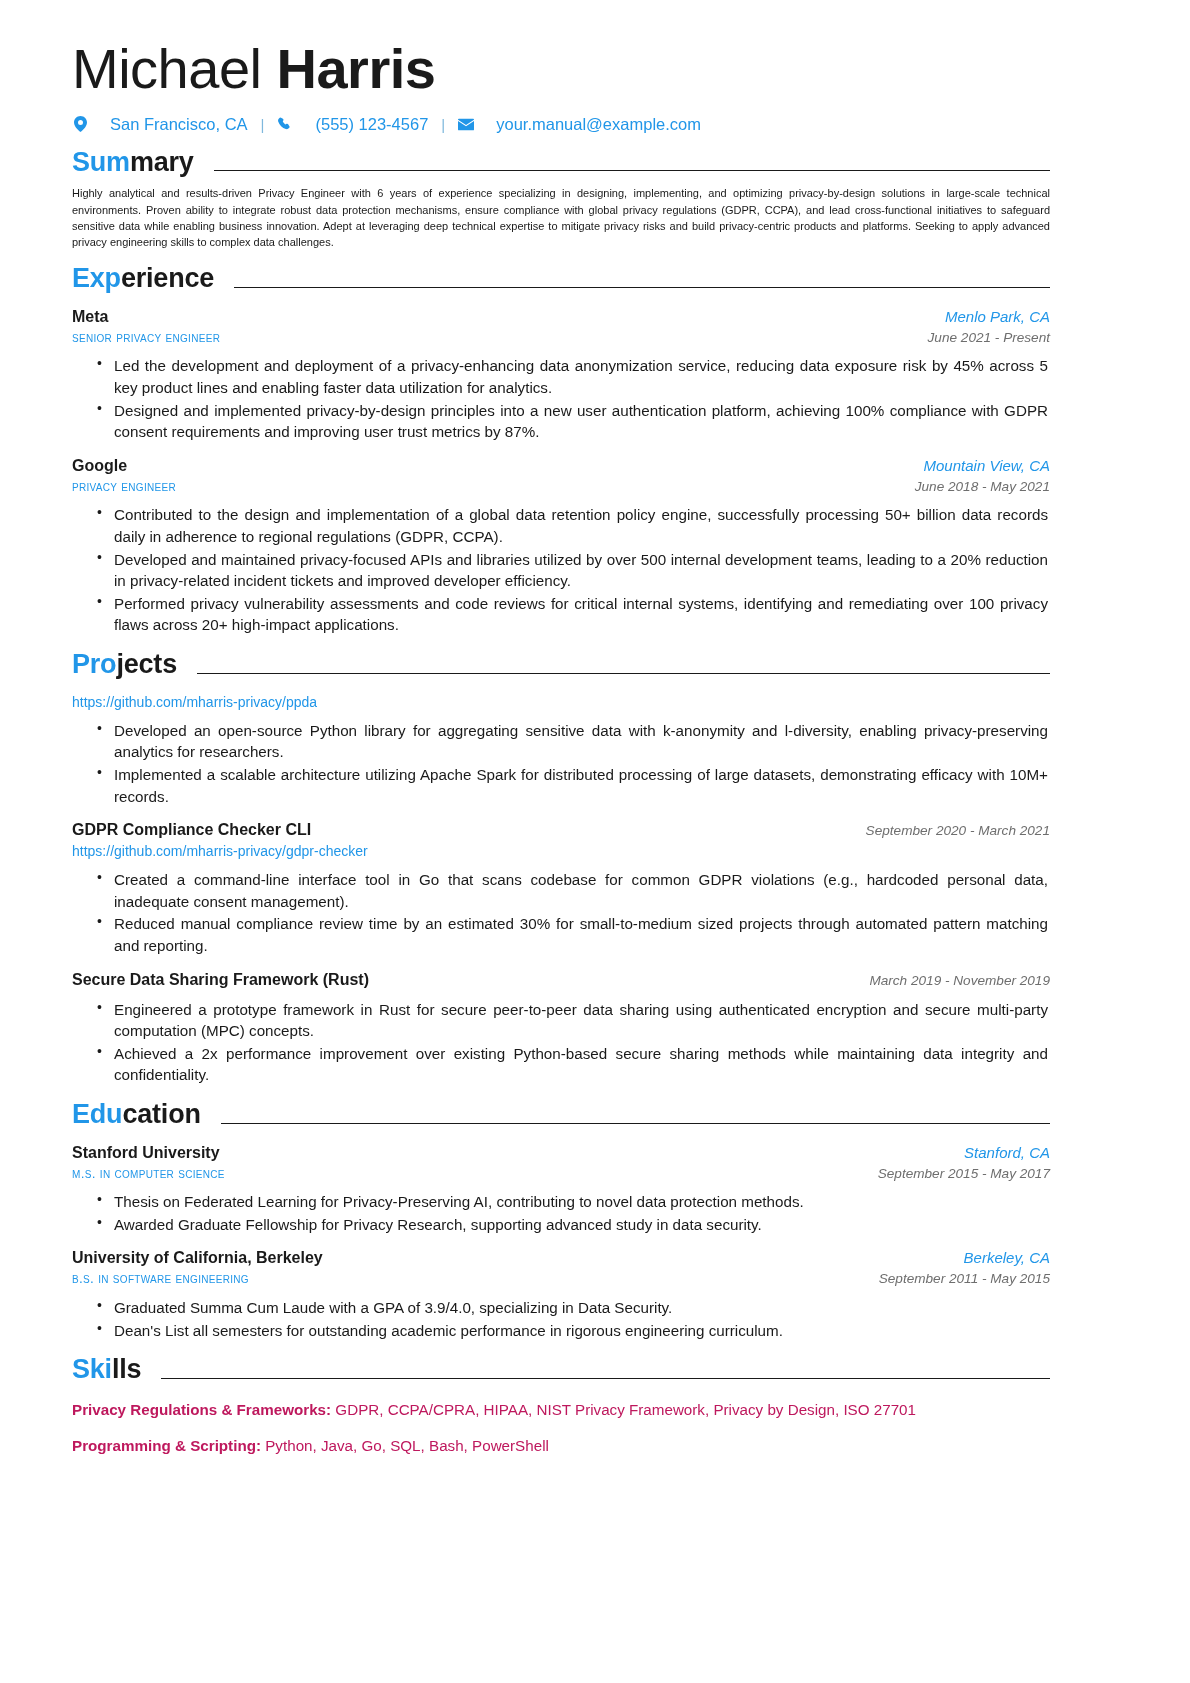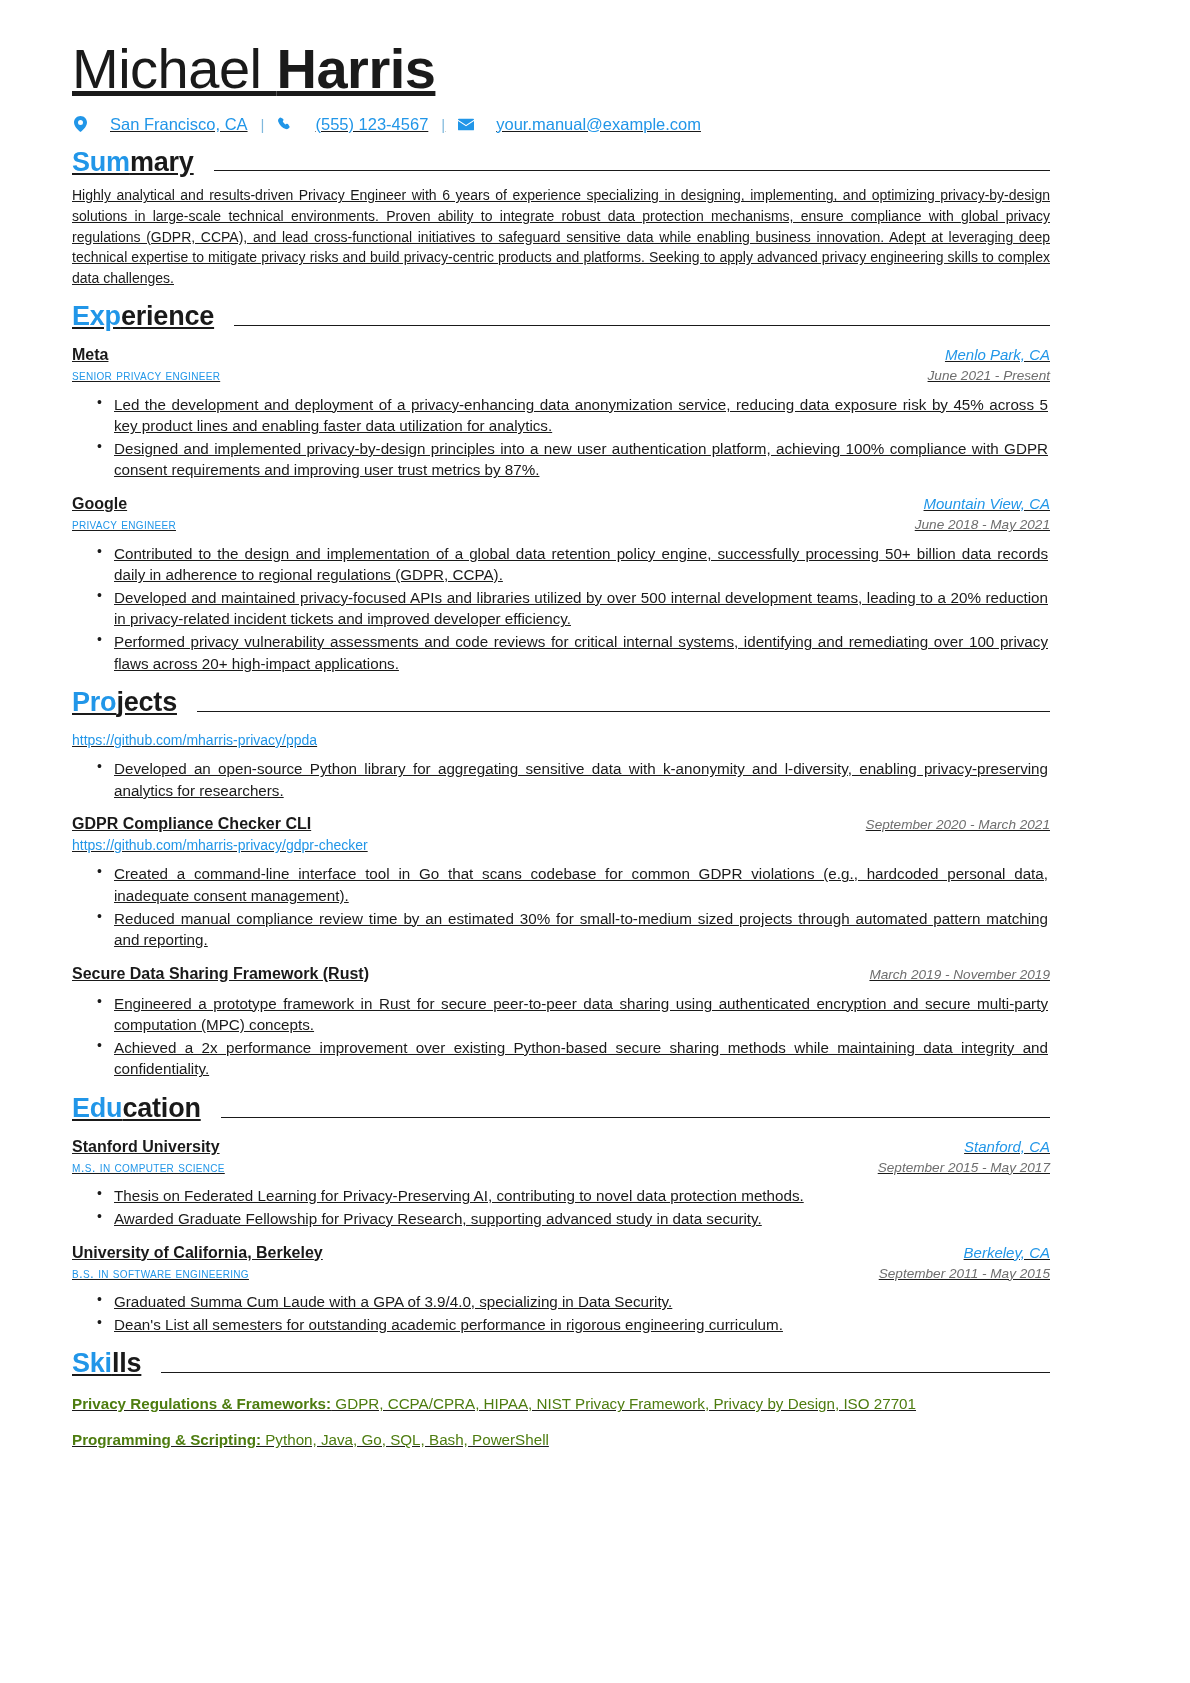--- a/index.html
+++ b/index.html
@@ -14,21 +14,20 @@
     color: #1a1a1a;
     -webkit-font-smoothing: antialiased;
   }
   .page {
     width: 1122px;
     min-height: 1683px;
     box-sizing: border-box;
     padding: 34px 72px 30px 72px;
     background: #fff;
     position: relative;
-    text-decoration: underline;
   }
 
   
   .name {
     font-size: 56px;
     line-height: 1.05;
     letter-spacing: -0.5px;
     font-weight: 400;
     color: #1a1a1a;
     margin: 6px 0 0 0;
@@ -86,21 +85,21 @@
   .section-rule {
     flex: 1 1 auto;
     height: 0;
     border-bottom: 1.6px solid #1a1a1a;
     margin-left: 8px;
     margin-bottom: 6px;
   }
 
   
   .summary {
-    font-size: 14px;
+    font-size: 11px;
     line-height: 1.47;
     color: #1a1a1a;
     text-align: justify;
     margin: 2px 0 0 0;
   }
 
   
   .entry { margin-top: 13px; }
   .entry:first-child { margin-top: 4px; }
   .entry-row {
@@ -165,21 +164,21 @@
     left: -17px;
     top: -1px;
     color: #1a1a1a;
     font-size: 14px;
   }
 
   
   .skill-line {
     font-size: 15.2px;
     line-height: 1.45;
-    color: #4d7c0f;
+    color: #be185d;
     margin-top: 14px;
   }
   .skill-line:first-of-type { margin-top: 10px; }
   .skill-cat { font-weight: 700; }
   .skill-vals { font-weight: 400; }
 
   .tight { margin-top: 10px; }
 </style>
 </head>
 <body>
@@ -268,20 +267,21 @@
   <div class="section">
     <div class="section-head">
       <div class="section-title"><span class="hl">Pro</span><span>jects</span></div>
       <div class="section-rule"></div>
     </div>
 
     <div class="entry">
       <div class="url">https://github.com/mharris-privacy/ppda</div>
       <ul class="bullets">
         <li>Developed an open-source Python library for aggregating sensitive data with k-anonymity and l-diversity, enabling privacy-preserving analytics for researchers.</li>
+        <li>Implemented a scalable architecture utilizing Apache Spark for distributed processing of large datasets, demonstrating efficacy with 10M+ records.</li>
       </ul>
     </div>
 
     <div class="entry">
       <div class="entry-row">
         <div class="org">GDPR Compliance Checker CLI</div>
         <div class="dates">September 2020 - March 2021</div>
       </div>
       <div class="url">https://github.com/mharris-privacy/gdpr-checker</div>
       <ul class="bullets">

